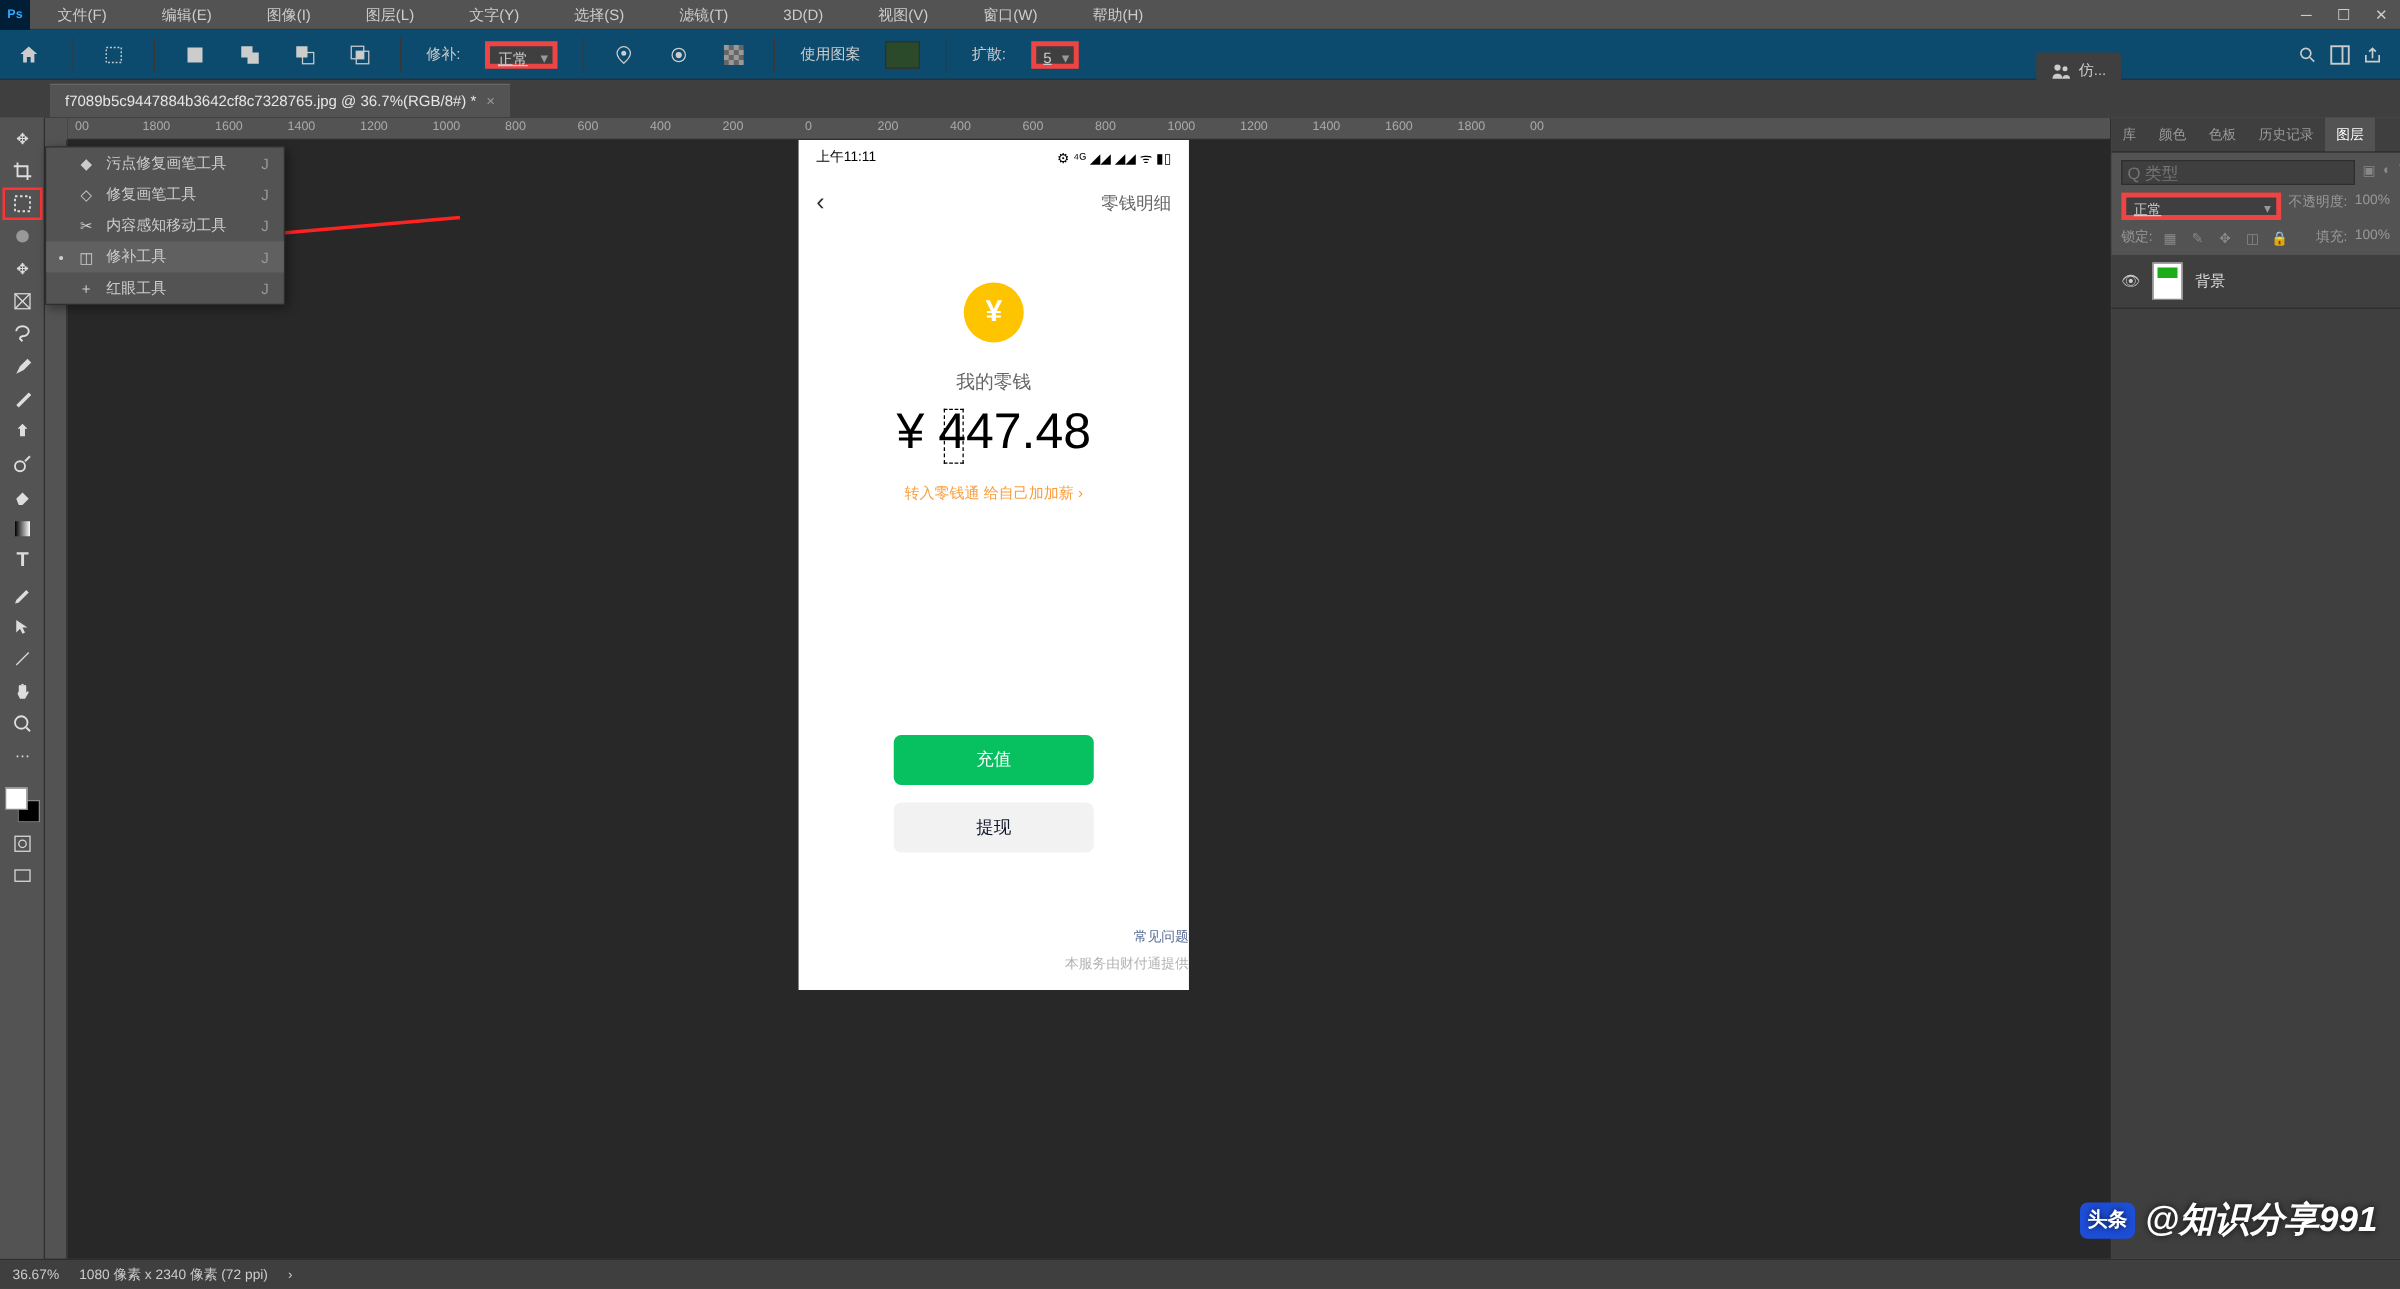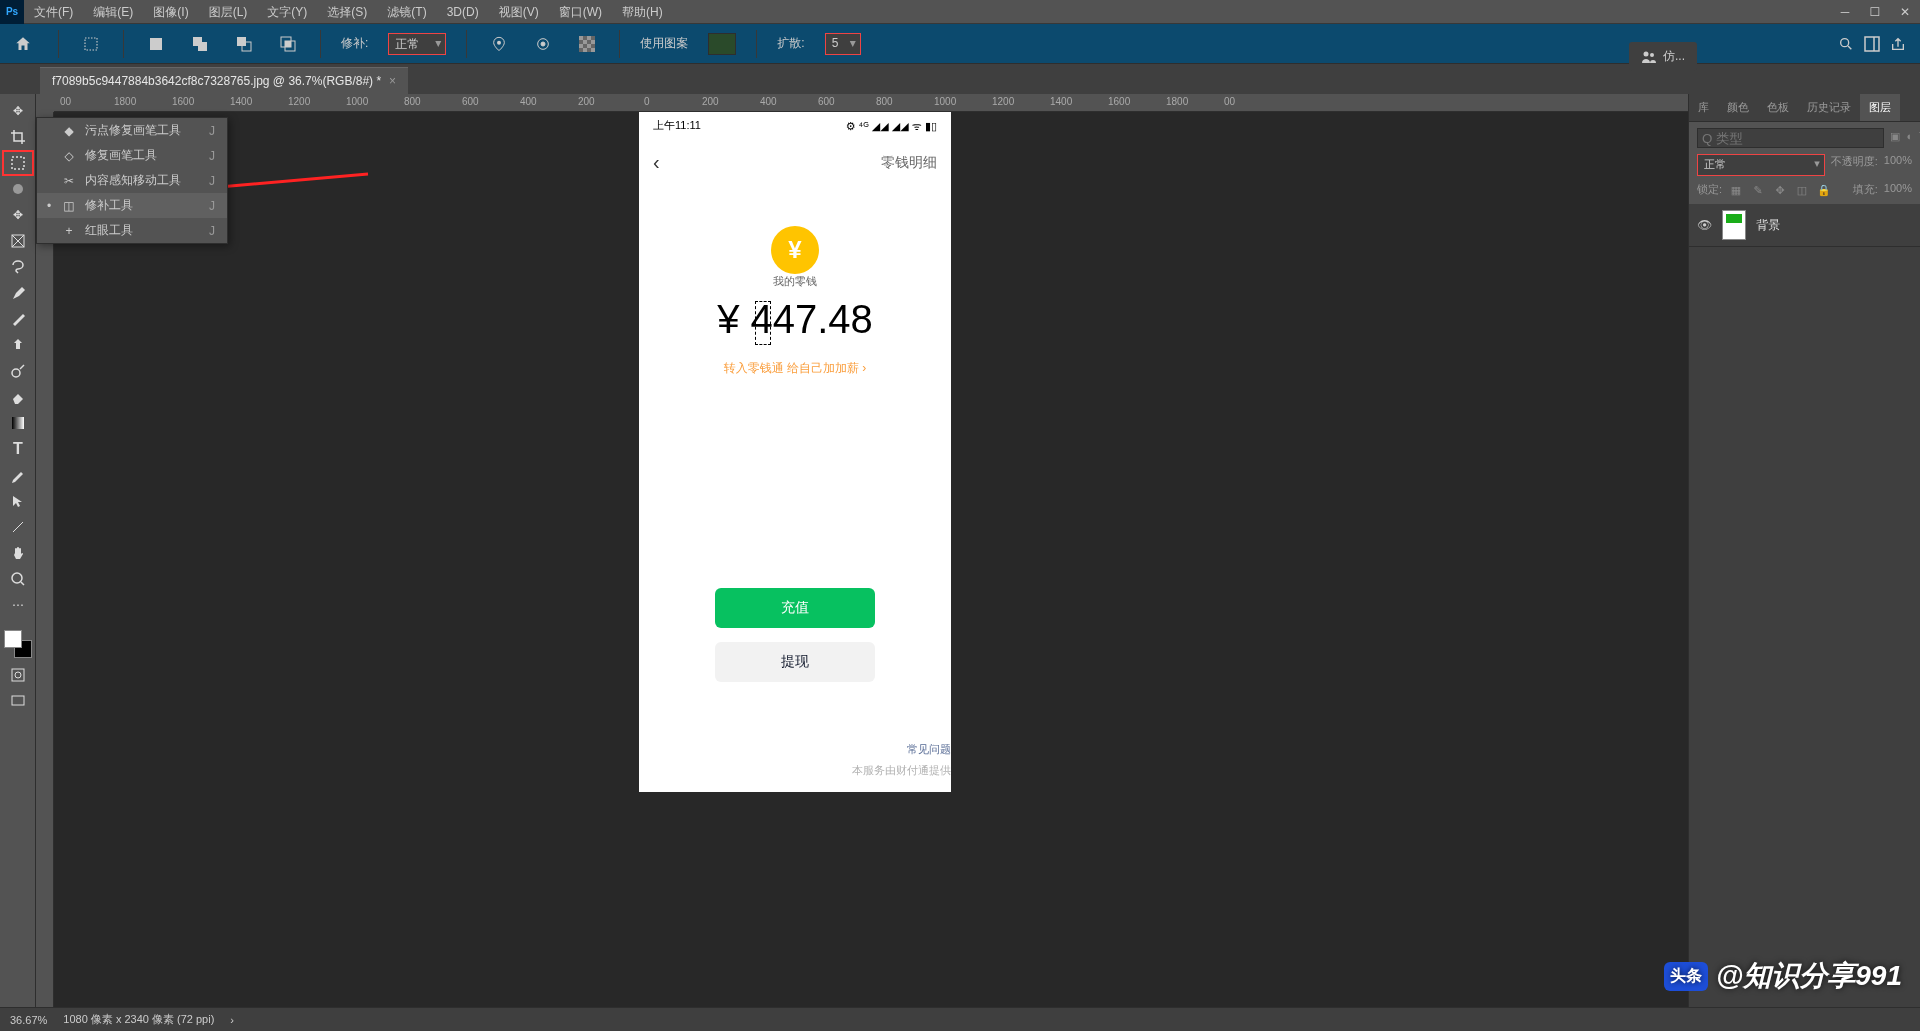--- a/index.html
+++ b/index.html
@@ -2,31 +2,31 @@
 <html><head>
 <meta charset="utf-8">
 <style>
 * { margin: 0; padding: 0; box-sizing: border-box; font-family: "Microsoft YaHei", sans-serif; }
 body { background: #535353; width: 1920px; height: 1031px; overflow: hidden; color: #ccc; font-size: 12px; }
 
 
 .menubar { height: 24px; background: #535353; display: flex; align-items: center; border-bottom: 1px solid #383838; }
 .ps-logo { width: 24px; height: 24px; display: flex; align-items: center; justify-content: center; background: #001e36; color: #31a8ff; font-size: 10px; font-weight: bold; }
 .menu-items { display: flex; }
-.menu-item { padding: 0 10px; line-height: 24px; cursor: pointer; }
+.menu-item { padding: 0 22px; line-height: 24px; cursor: pointer; }
 .window-controls { margin-left: auto; display: flex; }
 .win-ctrl { width: 30px; height: 24px; display: flex; align-items: center; justify-content: center; cursor: pointer; }
 
 
 .optionsbar { height: 40px; background: #0c4a6e; display: flex; align-items: center; padding: 0 8px; gap: 20px; border-bottom: 1px solid #2e2e2e; }
 .home-btn { width: 30px; height: 30px; display: flex; align-items: center; justify-content: center; }
 .opt-icon { width: 24px; height: 24px; display: flex; align-items: center; justify-content: center; }
 .opt-sep { width: 1px; height: 28px; background: #383838; }
 .opt-label { color: #ccc; }
-.opt-dropdown { background: #3f3f3f; border: 1px solid #ef4444; padding: 2px 18px 2px 6px; color: #ccc; position: relative; min-width: 58px; height: 22px; }
+.opt-dropdown { background: #3f3f3f; border: 4px solid #ef4444; padding: 2px 18px 2px 6px; color: #ccc; position: relative; min-width: 58px; height: 22px; text-decoration: underline; }
 .opt-dropdown::after { content: "▾"; position: absolute; right: 4px; top: 2px; color: #999; }
 .opt-right { margin-left: auto; display: flex; gap: 10px; align-items: center; padding-right: 6px; }
 
 
 .tabbar { height: 30px; background: #3f3f3f; display: flex; align-items: flex-end; padding-left: 40px; }
 .doc-tab { background: #535353; padding: 6px 12px; color: #e6e6e6; font-size: 12px; border-top: 1px solid #666; display: flex; gap: 8px; align-items: center; }
 .tab-close { color: #999; cursor: pointer; }
 
 
 .main { display: flex; height: calc(1031px - 24px - 40px - 30px - 24px); }
@@ -60,21 +60,21 @@
 .canvas-content { position: absolute; left: 603px; top: 18px; width: 312px; height: 680px; background: #fff; }
 
 
 .phone { width: 100%; height: 100%; background: #fff; color: #333; font-family: -apple-system, "PingFang SC", sans-serif; position: relative; }
 .status-bar { display: flex; justify-content: space-between; padding: 6px 14px; font-size: 11px; color: #000; }
 .nav-row { display: flex; justify-content: space-between; align-items: center; padding: 12px 14px; }
 .back-chev { font-size: 20px; color: #333; }
 .nav-title { font-size: 14px; color: #666; }
 .wallet-body { text-align: center; padding-top: 40px; }
 .yen-circle { width: 48px; height: 48px; border-radius: 50%; background: #ffc400; color: #fff; display: inline-flex; align-items: center; justify-content: center; font-size: 24px; font-weight: bold; }
-.wallet-label { font-size: 11px; color: #666; }
+.wallet-label { margin-top: 22px; font-size: 15px; color: #666; }
 .wallet-amount { margin-top: 8px; font-size: 40px; color: #000; font-weight: 500; position: relative; display: inline-block; }
 .sel-box { position: absolute; border: 1px dashed #000; left: 38px; top: 4px; width: 16px; height: 44px; }
 .promo-link { margin-top: 18px; font-size: 12px; color: #fa9d3b; }
 .btn-group { position: absolute; bottom: 110px; left: 0; right: 0; display: flex; flex-direction: column; gap: 14px; align-items: center; }
 .wallet-btn { width: 160px; height: 40px; border-radius: 6px; display: flex; align-items: center; justify-content: center; font-size: 14px; }
 .btn-primary { background: #07c160; color: #fff; }
 .btn-secondary { background: #f2f2f2; color: #0f172a; }
 .footer-links { position: absolute; bottom: 14px; left: 0; right: 0; text-align: right; font-size: 11px; color: #576b95; }
 .footer-sub { color: #b2b2b2; margin-top: 6px; }
 

